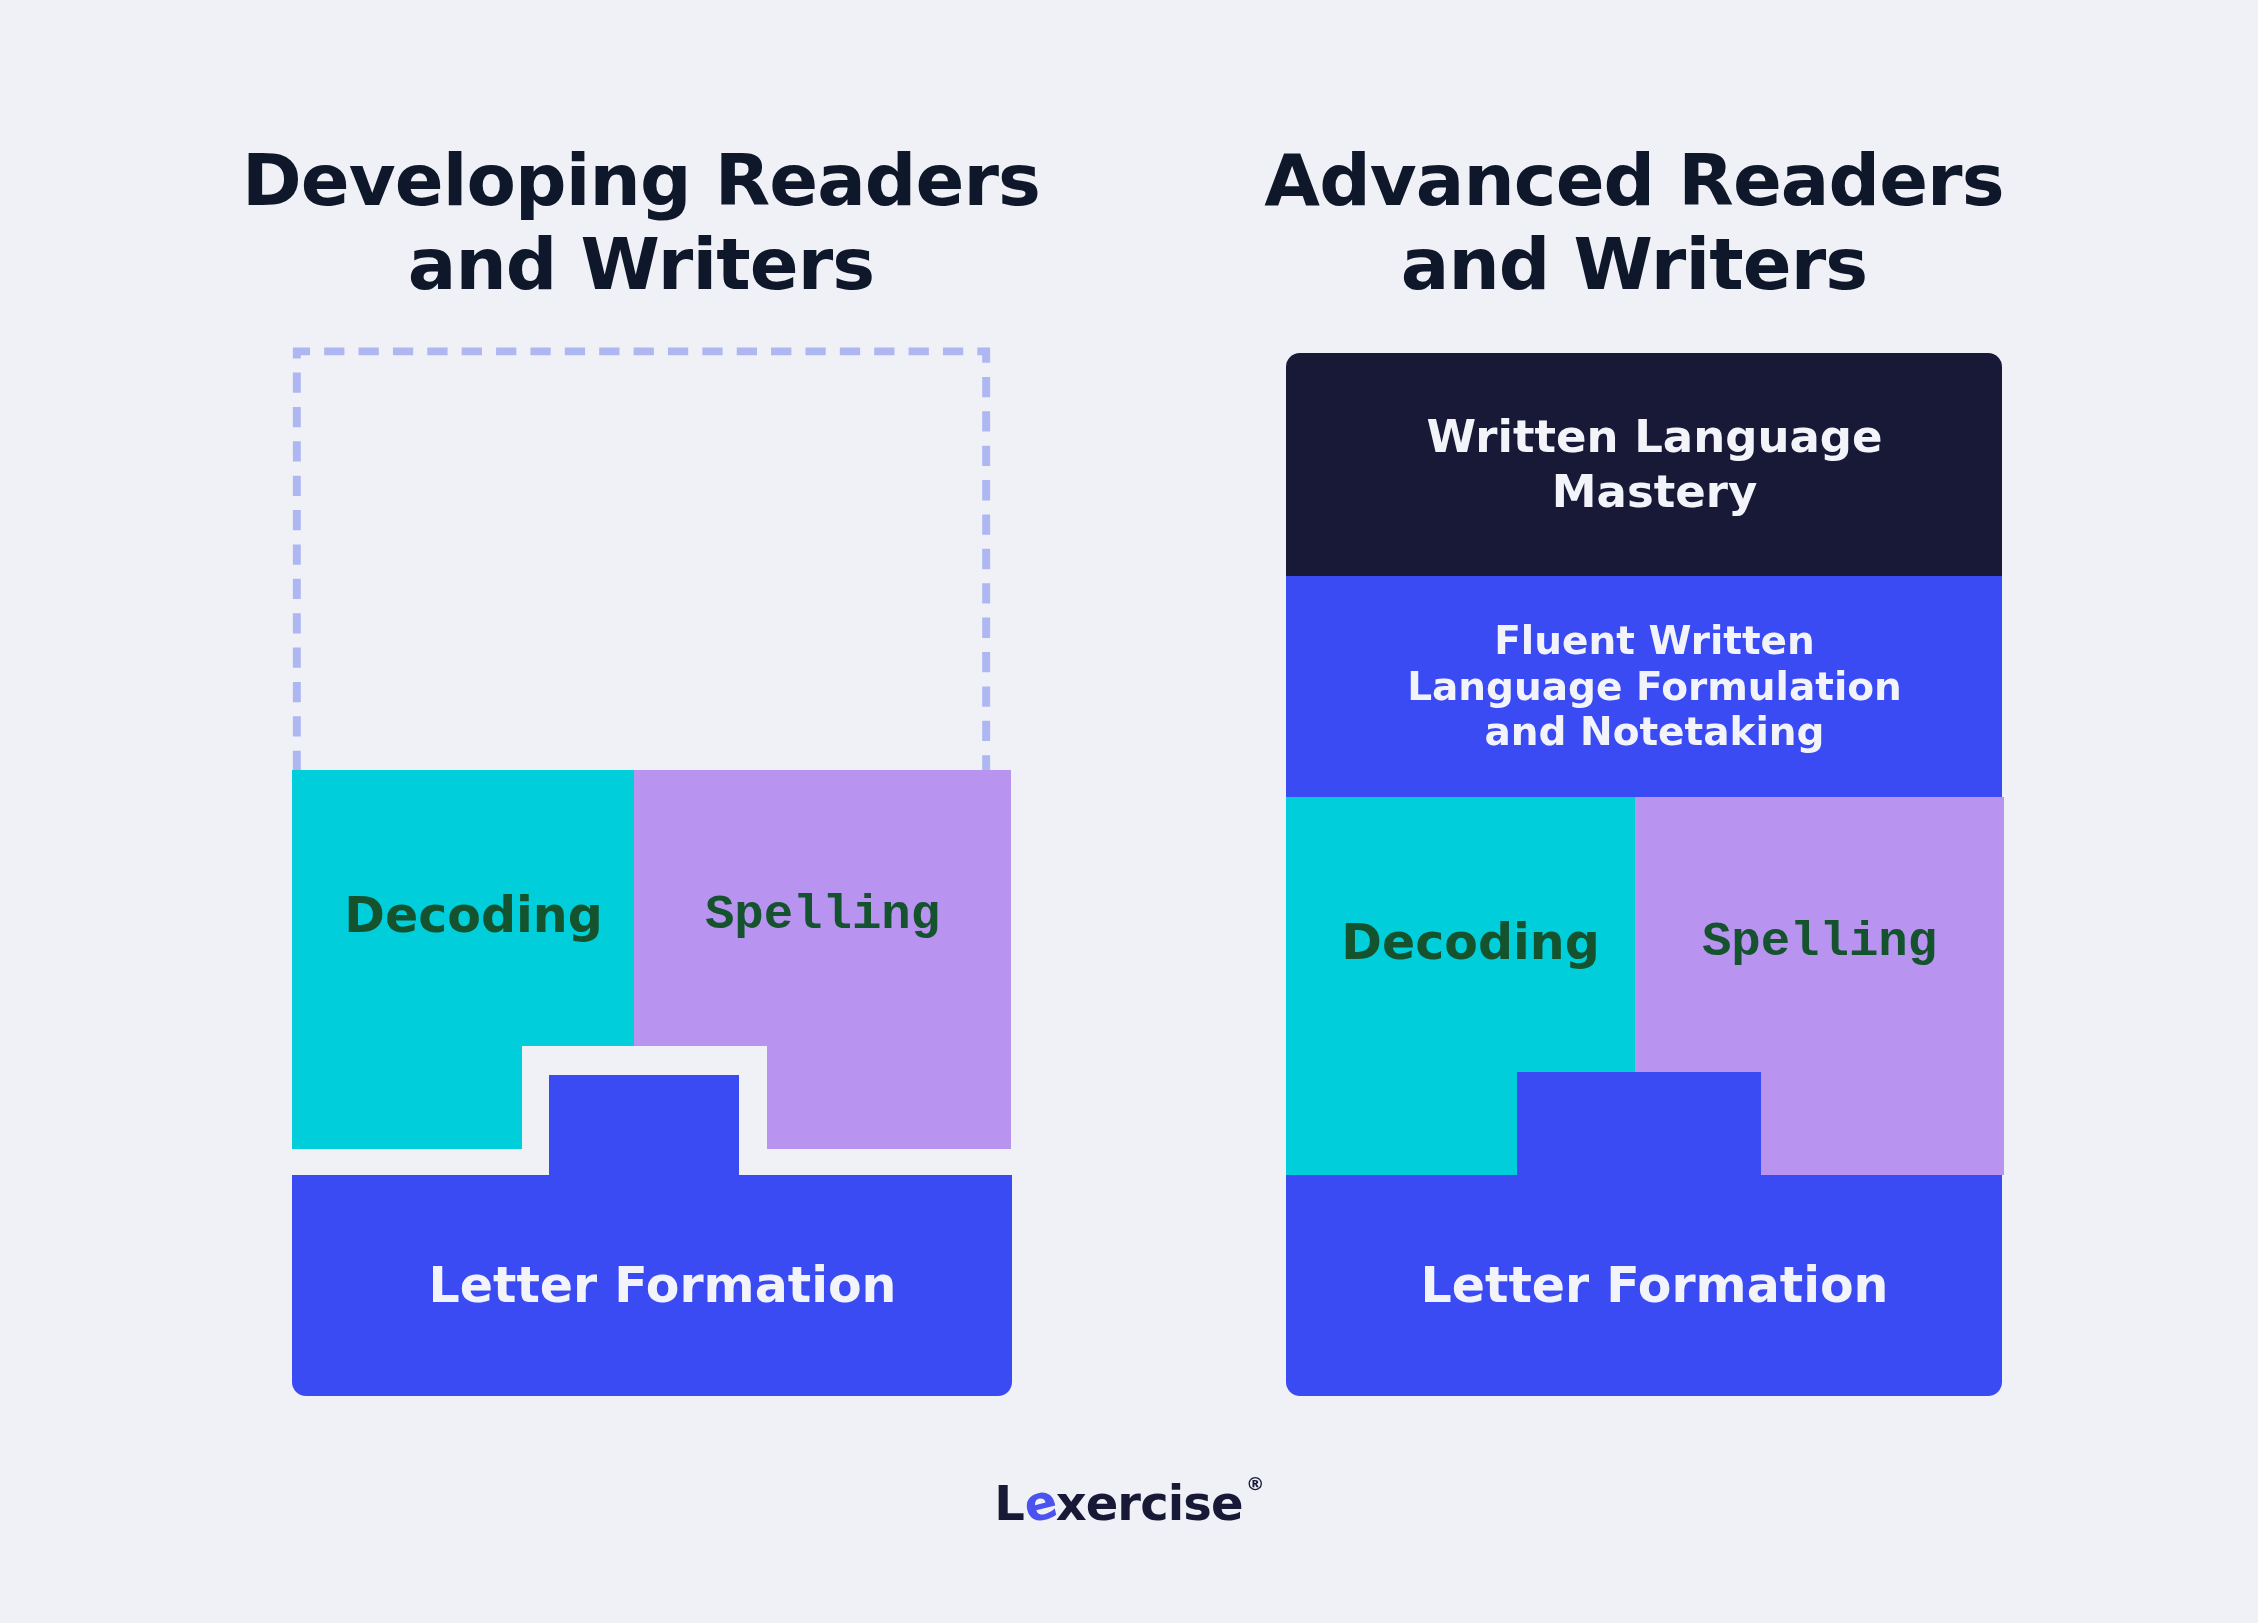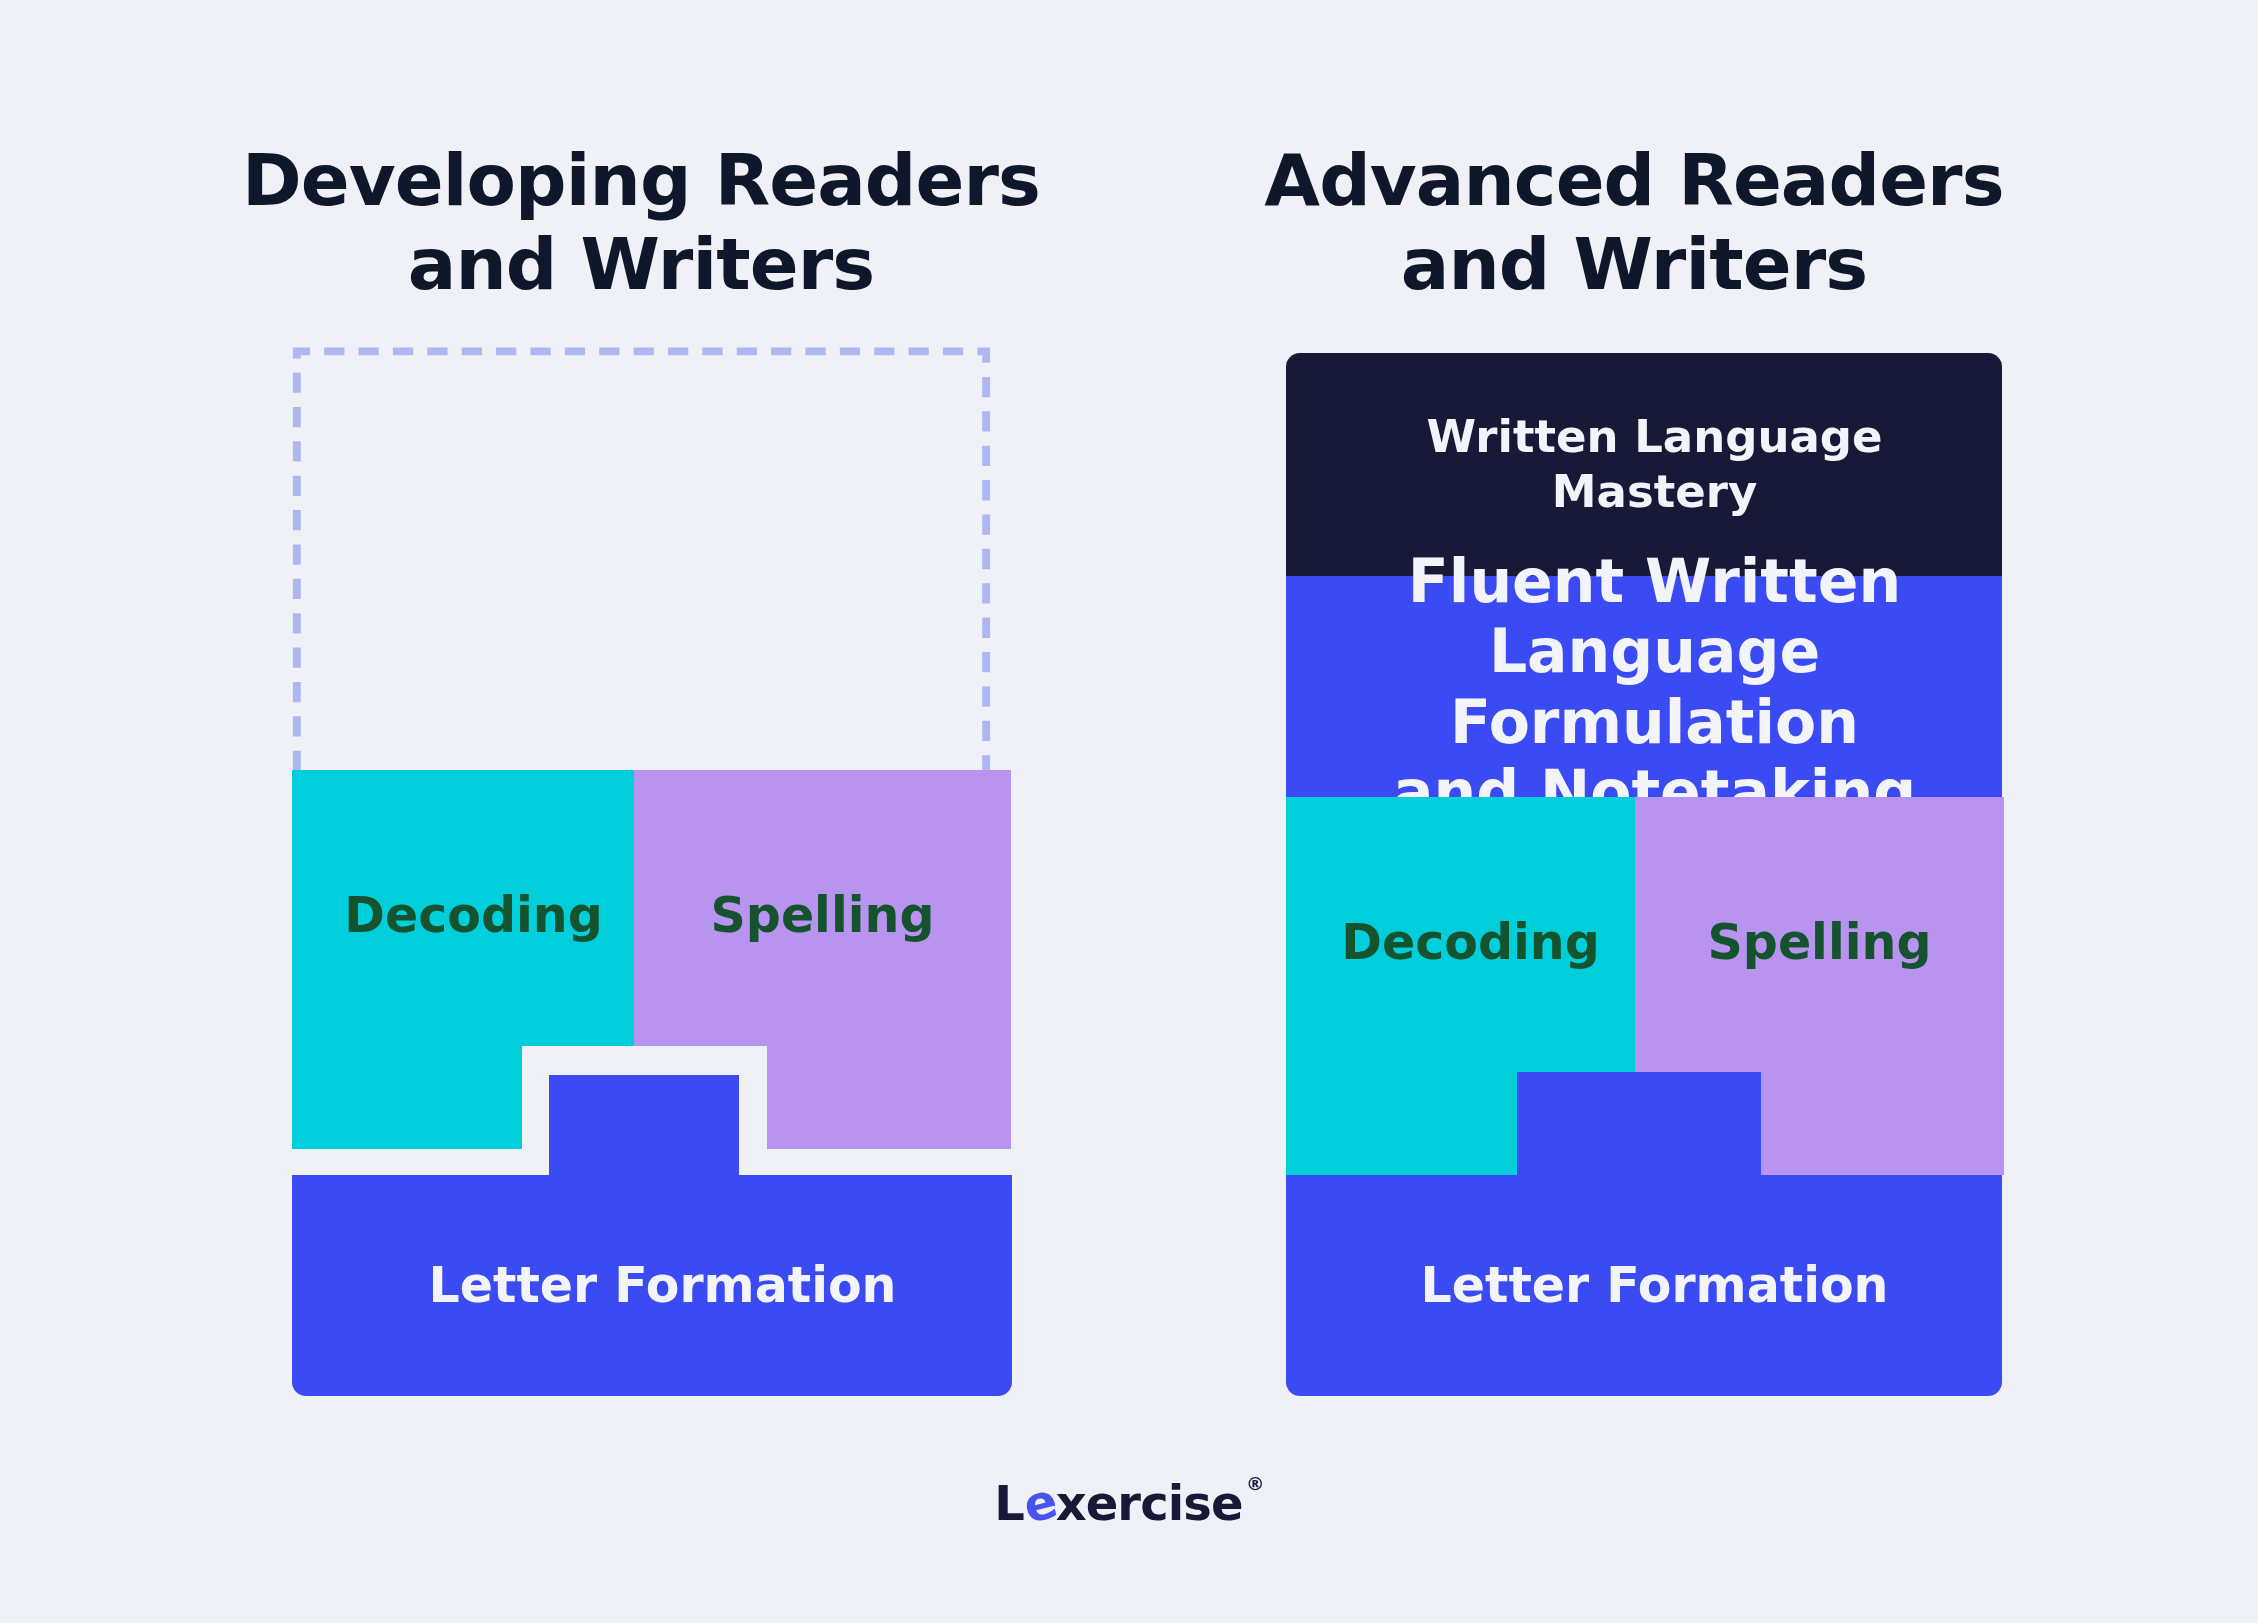--- a/index.html
+++ b/index.html
@@ -36,21 +36,21 @@
     position: absolute;
     left: 292px;
     top: 347px;
     width: 699px;
     height: 424px;
   }
 
   
   .block { position: absolute; padding-left: 21px; }
   .teal   { background: #00CEDB; }
-  .purple { background: #B893EF; }
+  .purple { background: #B893EF; font-family: Liberation Mono, monospace; }
   .blue   { background: #3B4BF4; }
   .dark   { background: #181837; }
 
   .block-label {
     position: absolute;
     top: 117px;
     left: 0;
     width: 100%;
     text-align: center;
     font-size: 49px;
@@ -77,21 +77,21 @@
   #left-tab      { left: 549px; top: 1075px; width: 169px; height: 102px; z-index: 4; }
   #left-bar      { left: 292px; top: 1175px; width: 699px; height: 221px;
                    border-radius: 0 0 14px 14px; z-index: 2;
                    font-size: 49px; }
 
   
   #right-mastery { left: 1286px; top: 353px; width: 695px; height: 223px;
                    border-radius: 14px 14px 0 0;
                    font-size: 45px; line-height: 1.22; }
   #right-fluent  { left: 1286px; top: 576px; width: 695px; height: 221px;
-                   font-size: 60px; line-height: 1.17; }
+                   font-size: 39px; line-height: 1.17; }
   #right-decoding{ left: 1286px; top: 797px; width: 348px; height: 378px; }
   #right-spelling{ left: 1635px; top: 797px; width: 348px; height: 378px; }
   #right-tab     { left: 1517px; top: 1072px; width: 223px; height: 104px; z-index: 4; }
   #right-bar     { left: 1286px; top: 1175px; width: 695px; height: 221px;
                    border-radius: 0 0 14px 14px; z-index: 2;
                    font-size: 49px; }
 
   
   #brand {
     position: absolute;

